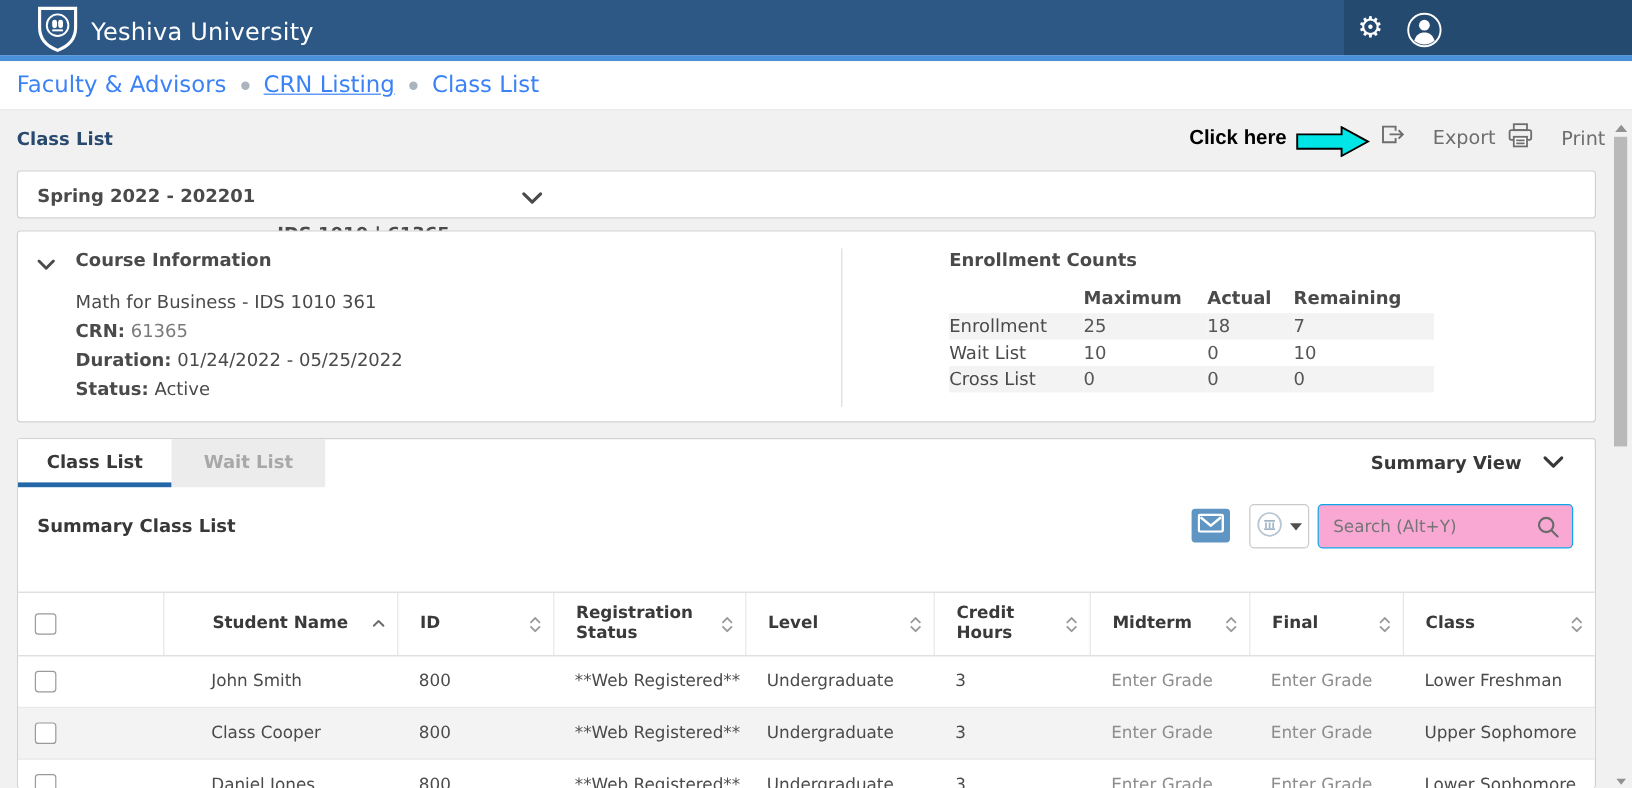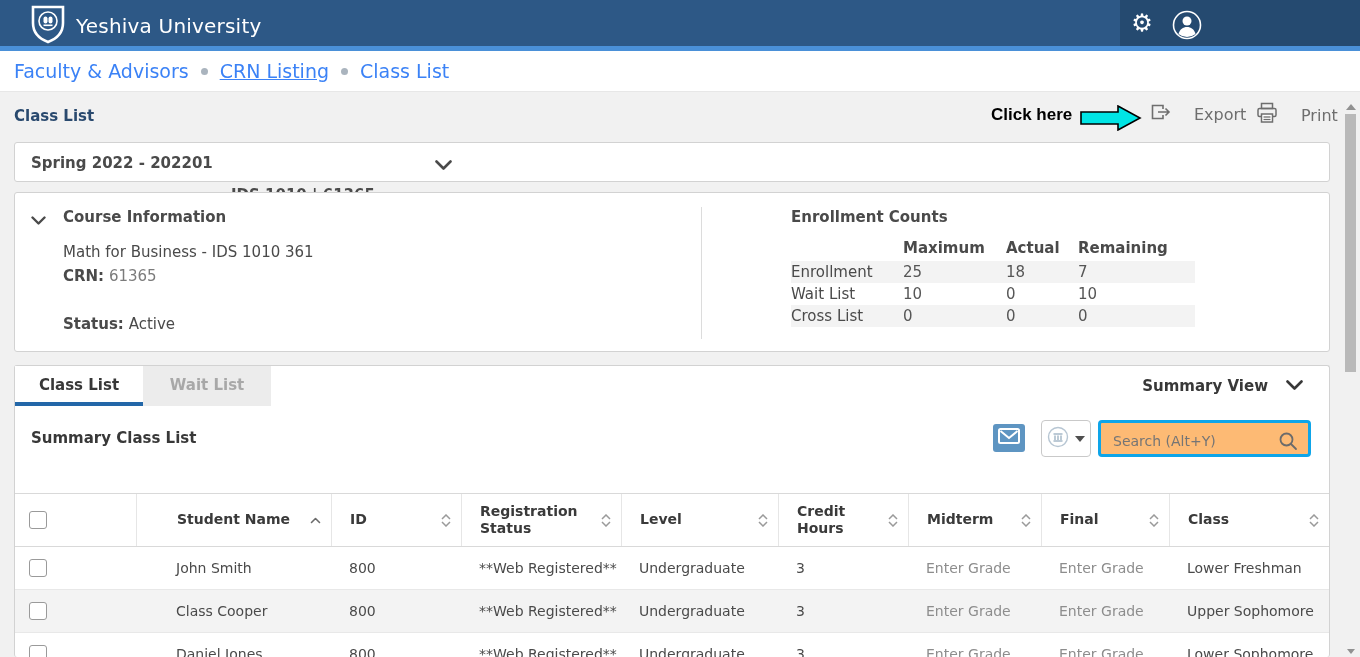--- a/index.html
+++ b/index.html
@@ -62,21 +62,21 @@
   .tab { position:absolute; top:0; height:40px; width:128px; text-align:center; line-height:38px; font-size:15px; font-weight:bold; cursor:pointer; }
   .tab.active { left:0; background:#ffffff; color:#383838; border-bottom:4px solid #2367a8; }
   .tab.inactive { left:128px; background:#ececec; color:#a8a8a8; }
   .view-select { position:absolute; right:26px; top:11px; display:flex; align-items:center; gap:18px; cursor:pointer; }
   .view-select span { font-size:15px; font-weight:bold; color:#383838; }
 
   .list-heading { position:absolute; left:16px; top:63px; font-size:15px; font-weight:bold; color:#383838; }
   .email-btn { position:absolute; left:978px; top:58px; width:32px; height:28px; background:#5e95c2; border-radius:3px; display:flex; align-items:center; justify-content:center; cursor:pointer; }
   .filter-btn { position:absolute; left:1026px; top:54px; width:50px; height:37px; background:#fff; border:1px solid #c9c9c9; border-radius:4px; display:flex; align-items:center; justify-content:center; gap:6px; cursor:pointer; }
   .caret-down { width:0; height:0; border-left:5px solid transparent; border-right:5px solid transparent; border-top:6px solid #4f4f4f; }
-  .search-box { position:absolute; left:1083px; top:54px; width:213px; height:37px; background:#fdba74; border:3px solid #0ea5e9; border-radius:4px; }
+  .search-box { position:absolute; left:1083px; top:54px; width:213px; height:37px; background:#f9a8d4; border:1px solid #0ea5e9; border-radius:4px; }
   .search-box input { position:absolute; left:12px; top:0; width:160px; height:35px; border:none; outline:none; font-size:14px; color:#555; font-family:inherit; background:transparent; }
   .search-box input::placeholder { color:#757575; opacity:1; }
   .search-icon { position:absolute; right:10px; top:8px; cursor:pointer; }
 
   
   .grid-header { position:absolute; left:0; top:127px; width:1314px; height:54px; background:#fff; border-top:1px solid #d9d9d9; border-bottom:1px solid #d9d9d9; display:flex; }
   .grid-row { position:absolute; left:0; width:1314px; height:43px; display:flex; border-bottom:1px solid #e8e8e8; font-size:14px; color:#4a4a4a; }
   .grid-row.striped { background:#f3f3f3; }
   .hcell { display:flex; align-items:center; justify-content:space-between; padding:0 10px 0 18px; font-size:14px; font-weight:bold; color:#3a3a3a; border-left:1px solid #e6e6e6; line-height:1.25; }
   .hcell:first-child, .hcell:nth-child(2) { border-left:none; }
@@ -179,20 +179,24 @@
     <span class="collapse-chevron">
       <svg width="15" height="10" viewBox="0 0 15 10">
           <polyline points="1.5,1.5 7.5,7.5 13.5,1.5" fill="none" stroke="#4a4a4a" stroke-width="2.4" stroke-linecap="round" stroke-linejoin="round"></polyline>
         </svg>
     </span>
     <div class="section-title">Course Information</div>
     <div class="course-title">Math for Business - IDS 1010 361</div>
     <div class="info-line" style="top:74px;">
       <b>CRN:</b>
       <span class="muted">61365</span>
+    </div>
+    <div class="info-line" style="top:98px;">
+      <b>Duration:</b>
+      <span>01/24/2022 - 05/25/2022</span>
     </div>
     <div class="info-line" style="top:122px;">
       <b>Status:</b>
       <span>Active</span>
     </div>
     <div class="v-divider"></div>
 
     <div class="enroll-title">Enrollment Counts</div>
     <table class="enroll-table">
       <colgroup>

